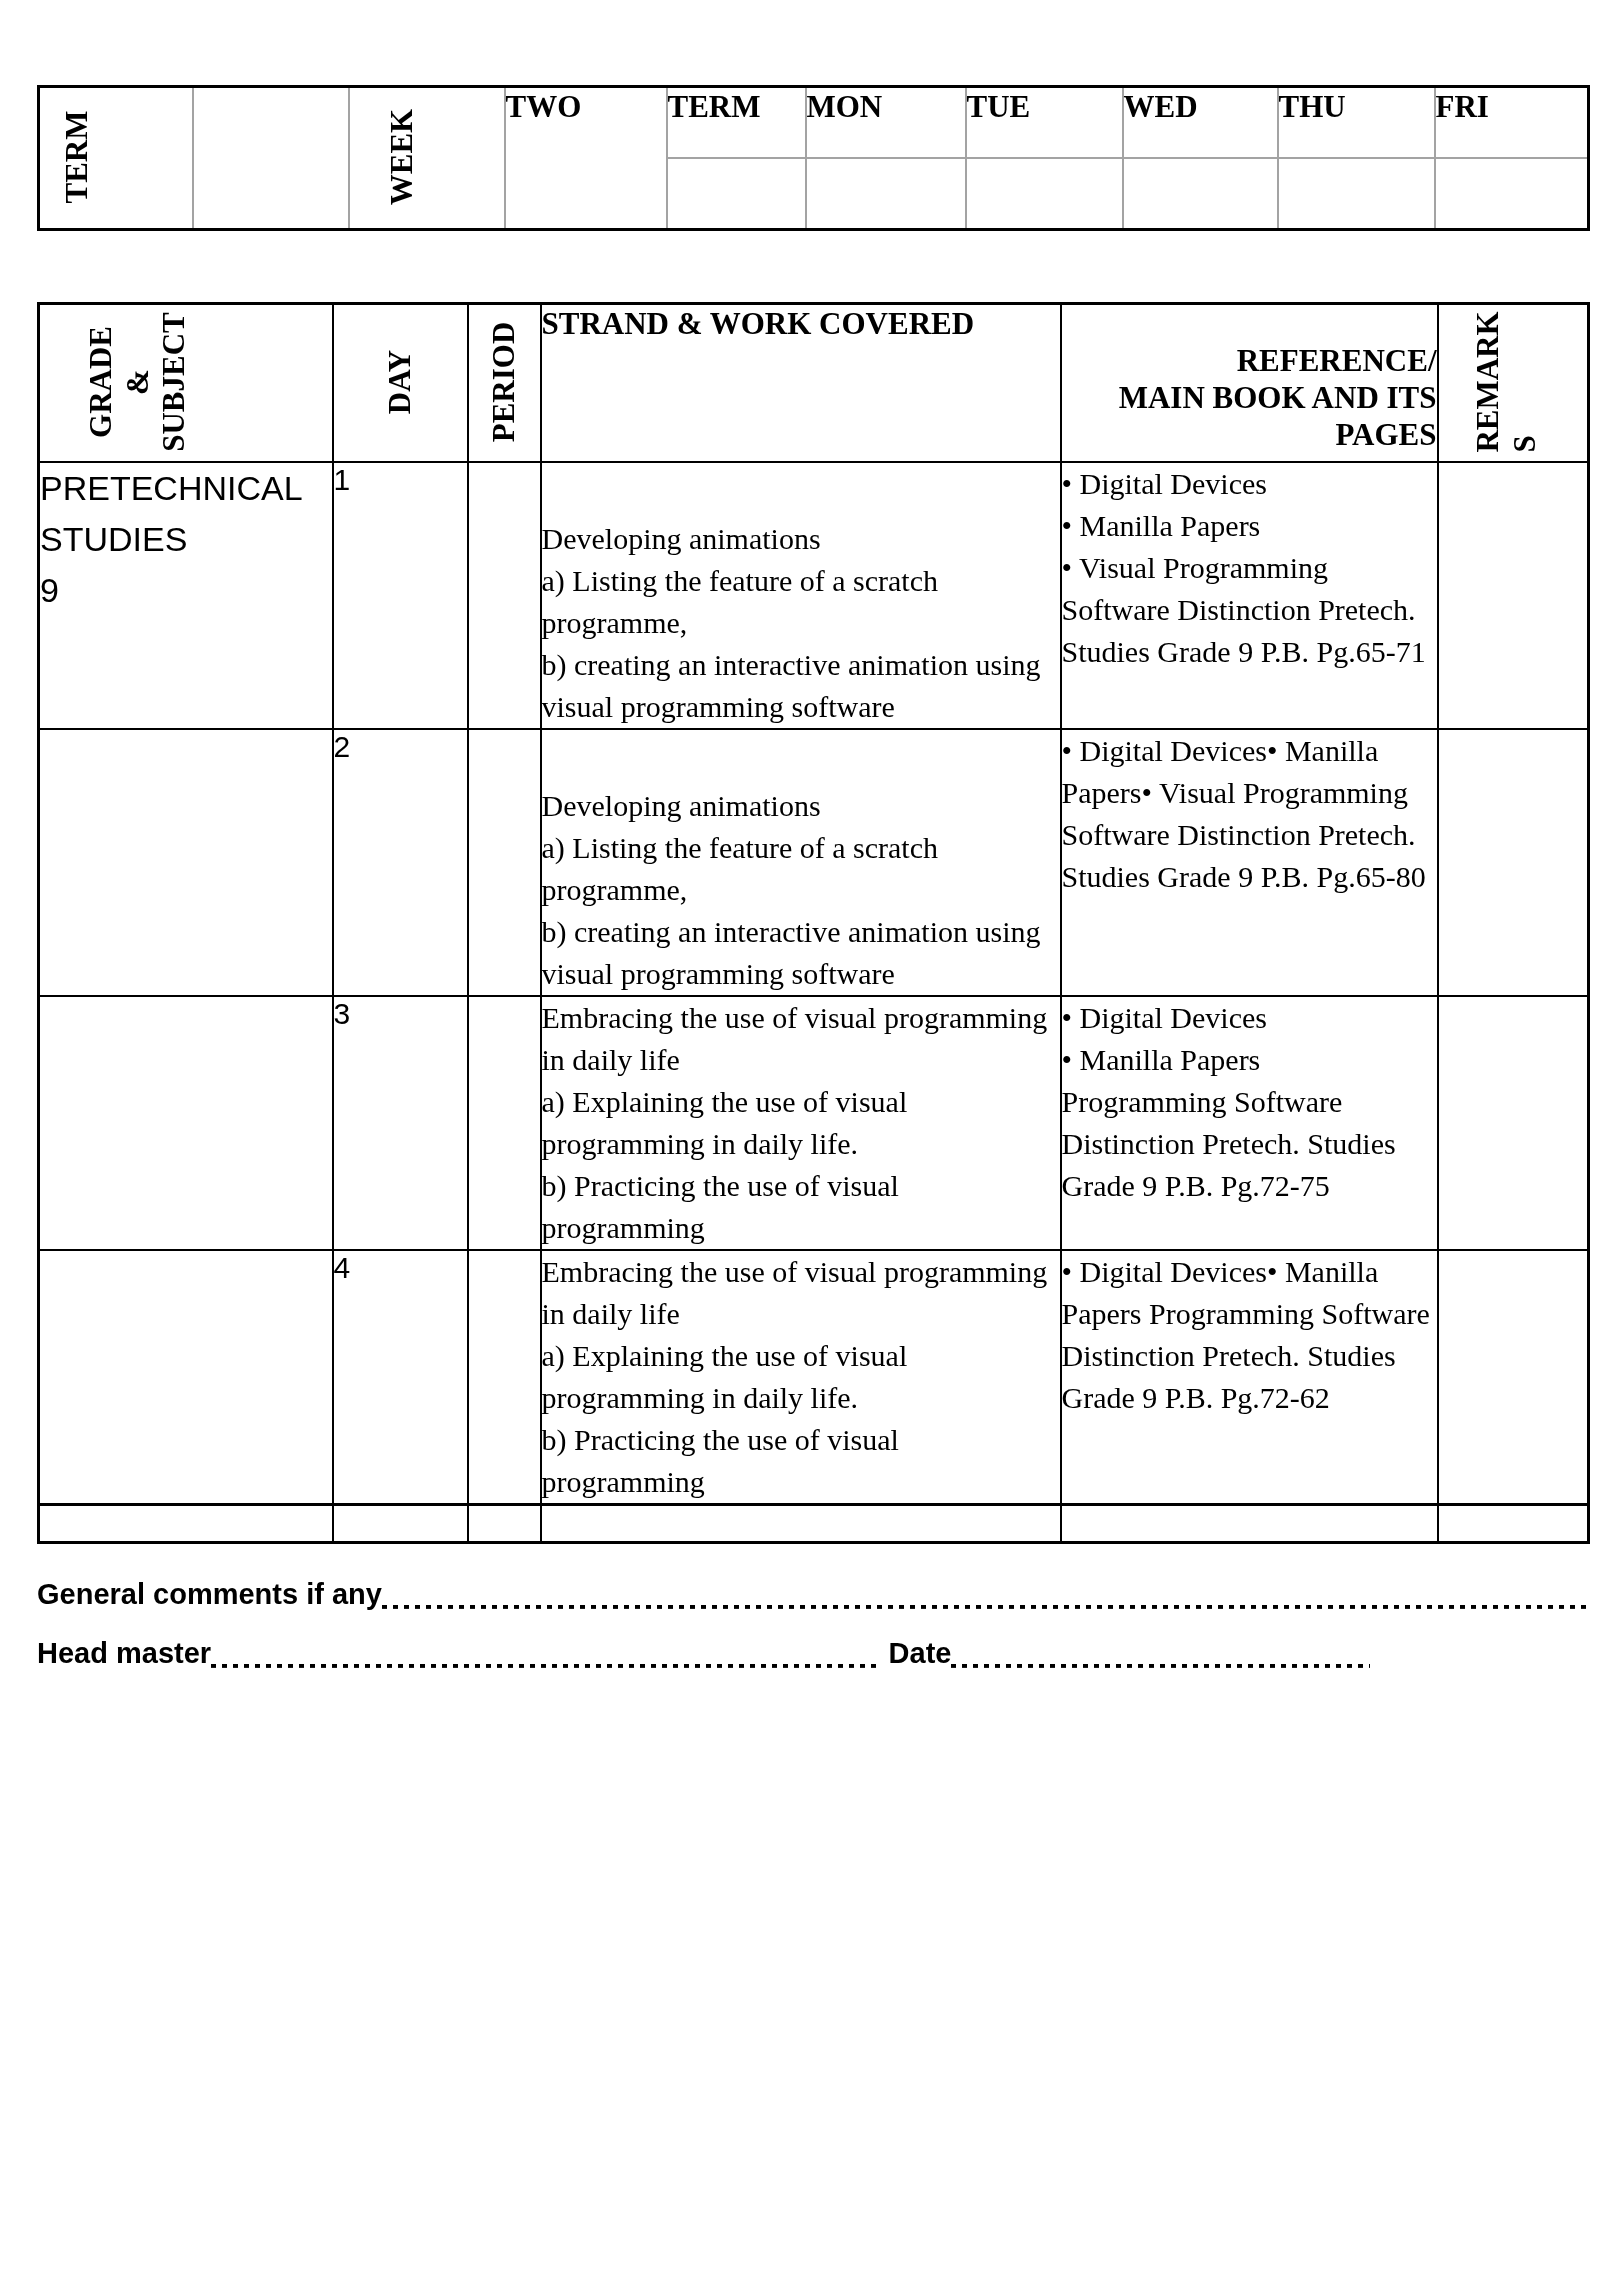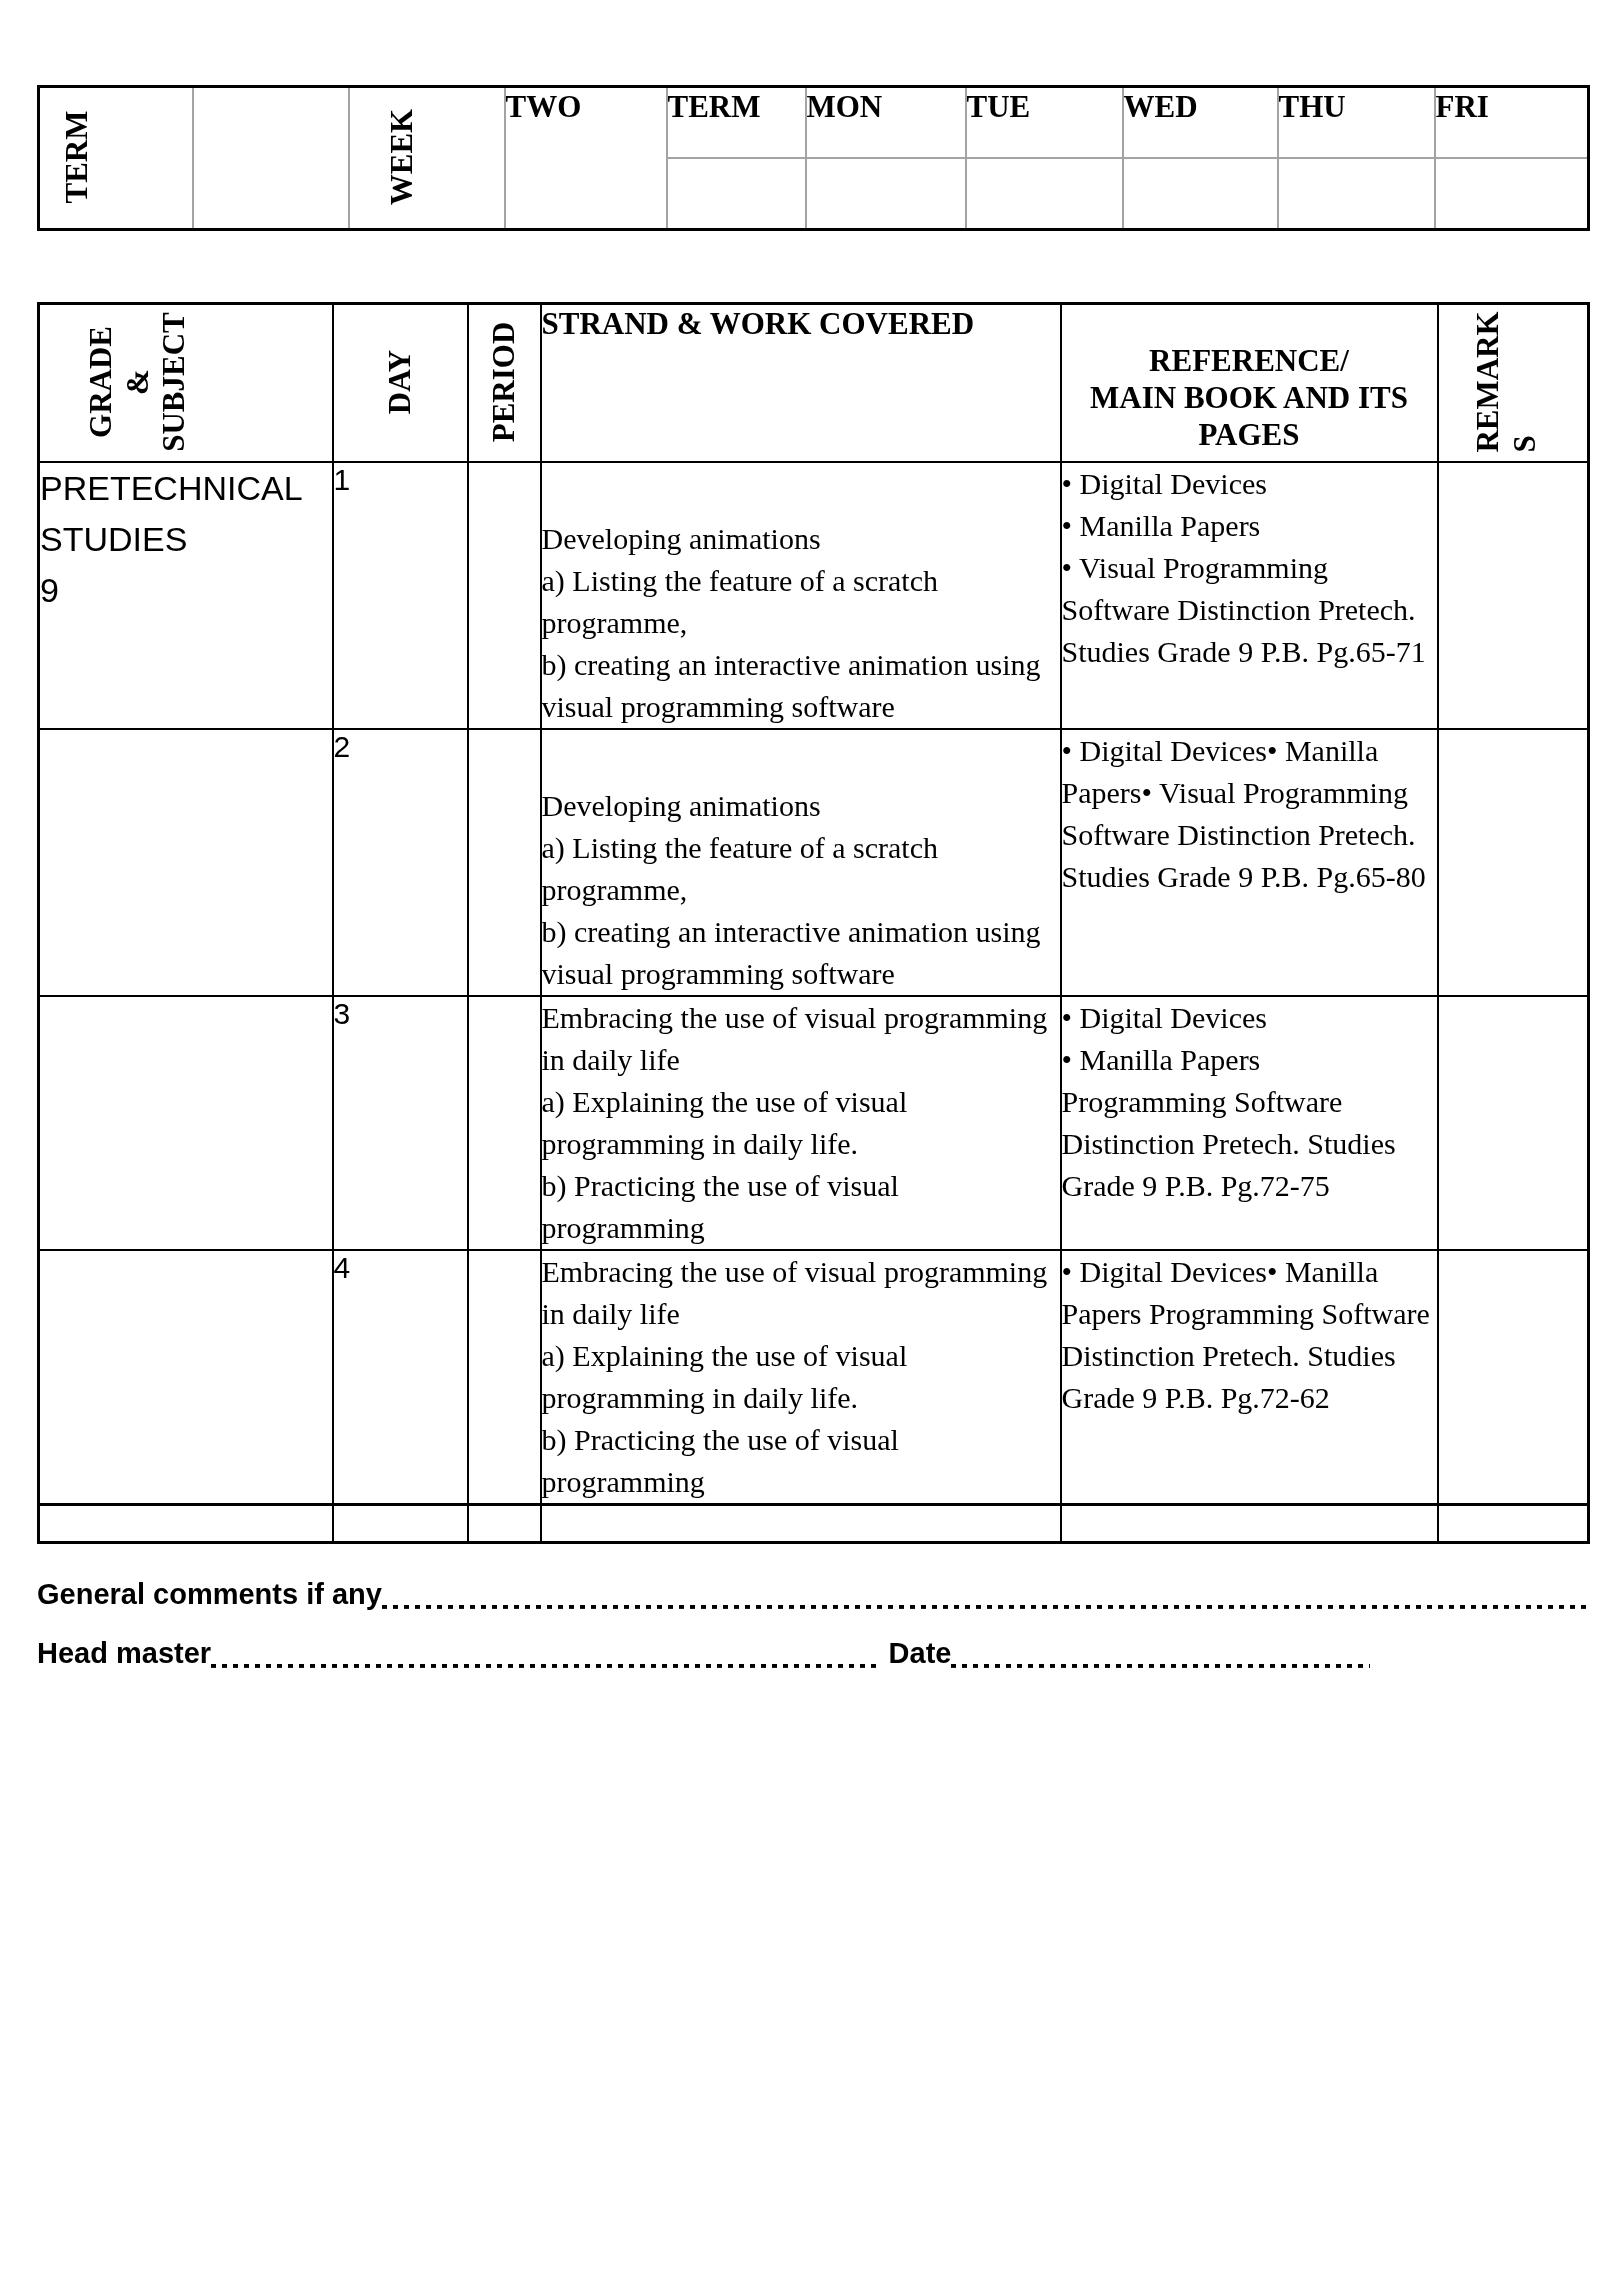--- a/index.html
+++ b/index.html
@@ -15,21 +15,21 @@
   .t2 td{border:2px solid #000;vertical-align:top;padding:0;}
   .t2 tr.hrow{height:158px;}
   .t2 tr.row1{height:260px;}
   .t2 tr.row2{height:246px;}
   .t2 tr.row3{height:248px;}
   .t2 tr.row4{height:251px;}
   .t2 tr.row5{height:38px;}
   .t2 tr.row5 td{border-top-width:3.9px;}
 
   .hdr{font-weight:bold;font-size:31px;line-height:37px;padding:6.5px 3.9px 0 10.5px;}
-  .center{text-align:center;}
+  .center{text-align:right;}
   .pre{white-space:pre-line;}
 
   .vcell{padding:0;}
   .vwrap{position:relative;width:100%;}
   .vh210{height:137px;}
   .vh236{height:154px;}
   .vlabel{position:absolute;top:50%;left:50%;transform:translate(-50%,-50%) rotate(-90deg);
           font-weight:bold;font-size:31px;line-height:1.18;white-space:pre-line;text-align:center;}
   .off-term .vlabel{left:37px;}
   .off-week .vlabel{left:52px;}

